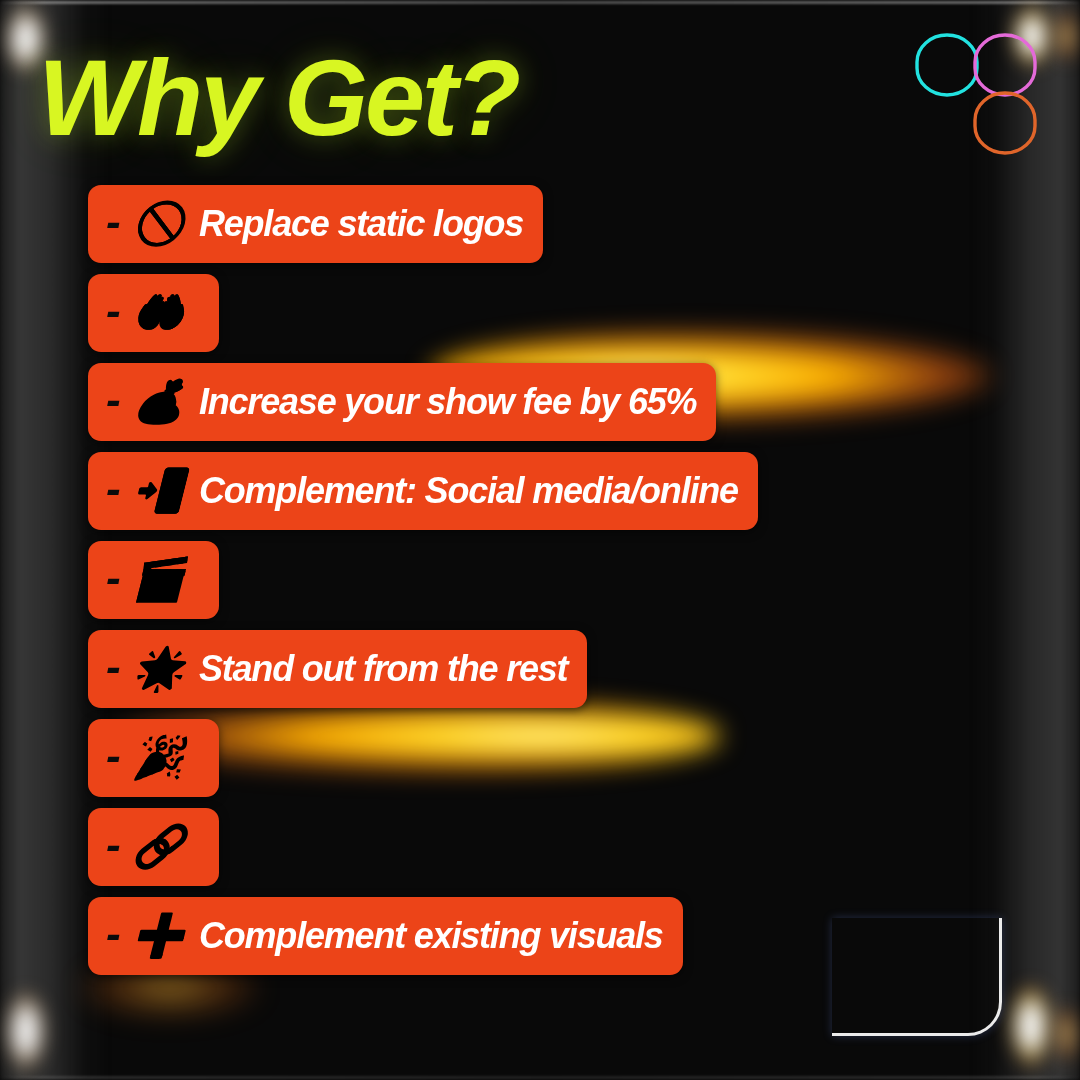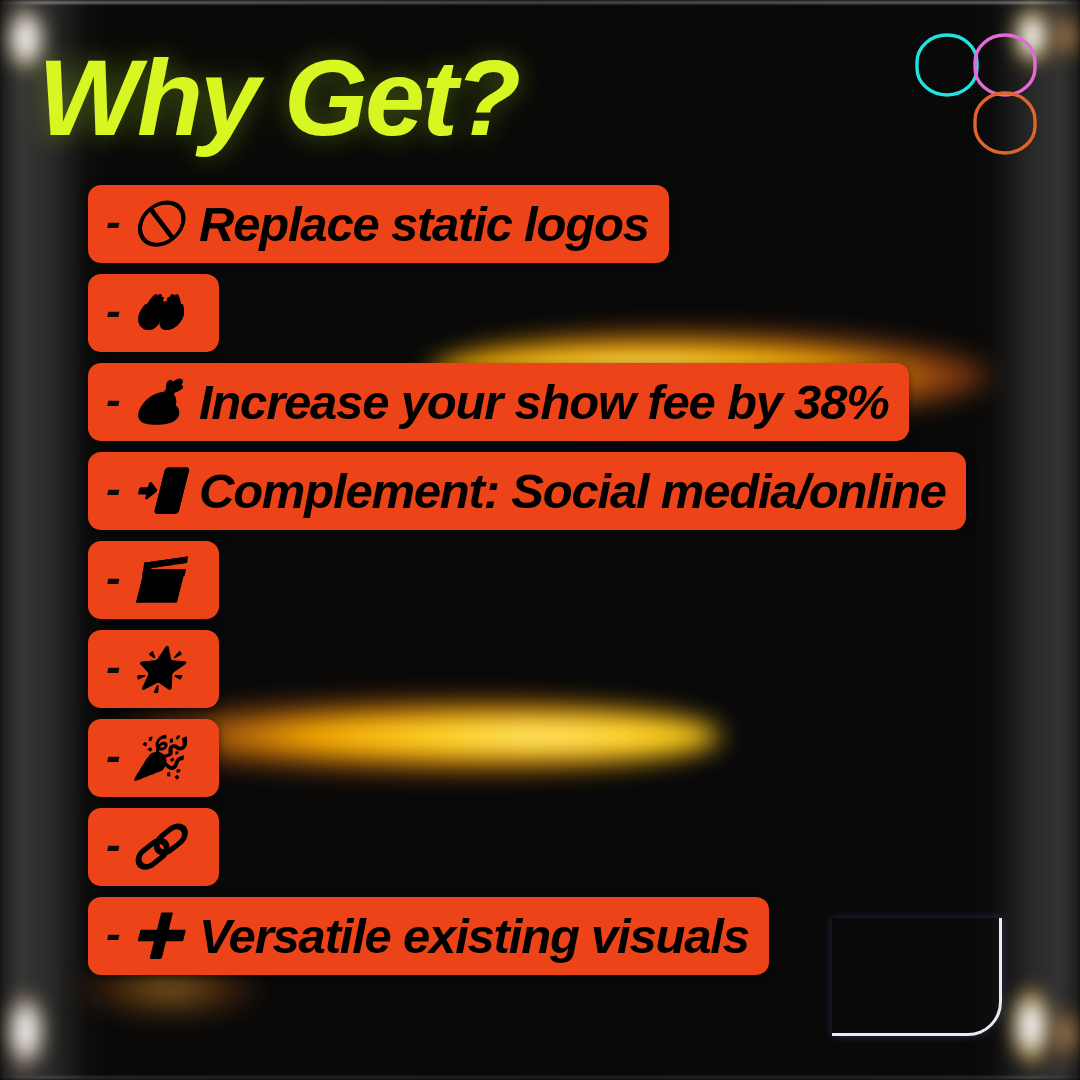--- a/index.html
+++ b/index.html
@@ -125,21 +125,21 @@
   }
   .pill .dash {
     color:#0b0b0b; font-size:44px; font-weight:bold;
     line-height:1; margin-right:12px; margin-top:-4px;
   }
   .pill .ico {
     font-size:42px; line-height:1; margin-right:14px;
     filter:grayscale(1) brightness(0) contrast(2);
   }
   .pill .txt {
-    color:#000000; font-size:49px; font-weight:bold;
+    color:#ffffff; font-size:36px; font-weight:bold;
     letter-spacing:-1.2px; white-space:nowrap; line-height:1;
   }
 </style>
 </head>
 <body>
 
 <div id="canvas">
 
   <div class="edge-band left"></div>
   <div class="edge-band right"></div>
@@ -172,43 +172,44 @@
         <span class="ico">🚫</span>
         <span class="txt">Replace static logos</span>
       </div>
       <div class="pill">
         <span class="dash">-</span>
         <span class="ico">🤲</span>
       </div>
       <div class="pill">
         <span class="dash">-</span>
         <span class="ico">💰</span>
-        <span class="txt">Increase your show fee by 38%</span>
+        <span class="txt">Increase your show fee by 65%</span>
       </div>
       <div class="pill">
         <span class="dash">-</span>
         <span class="ico">📲</span>
         <span class="txt">Complement: Social media/online</span>
       </div>
       <div class="pill">
         <span class="dash">-</span>
         <span class="ico">🎬</span>
       </div>
       <div class="pill">
         <span class="dash">-</span>
         <span class="ico">🌟</span>
+        <span class="txt">Stand out from the rest</span>
       </div>
       <div class="pill">
         <span class="dash">-</span>
         <span class="ico">🎉</span>
       </div>
       <div class="pill">
         <span class="dash">-</span>
         <span class="ico">🔗</span>
       </div>
       <div class="pill">
         <span class="dash">-</span>
         <span class="ico">➕</span>
-        <span class="txt">Versatile existing visuals</span>
+        <span class="txt">Complement existing visuals</span>
       </div>
     </div>
 
 </div>
 
 </body></html>

